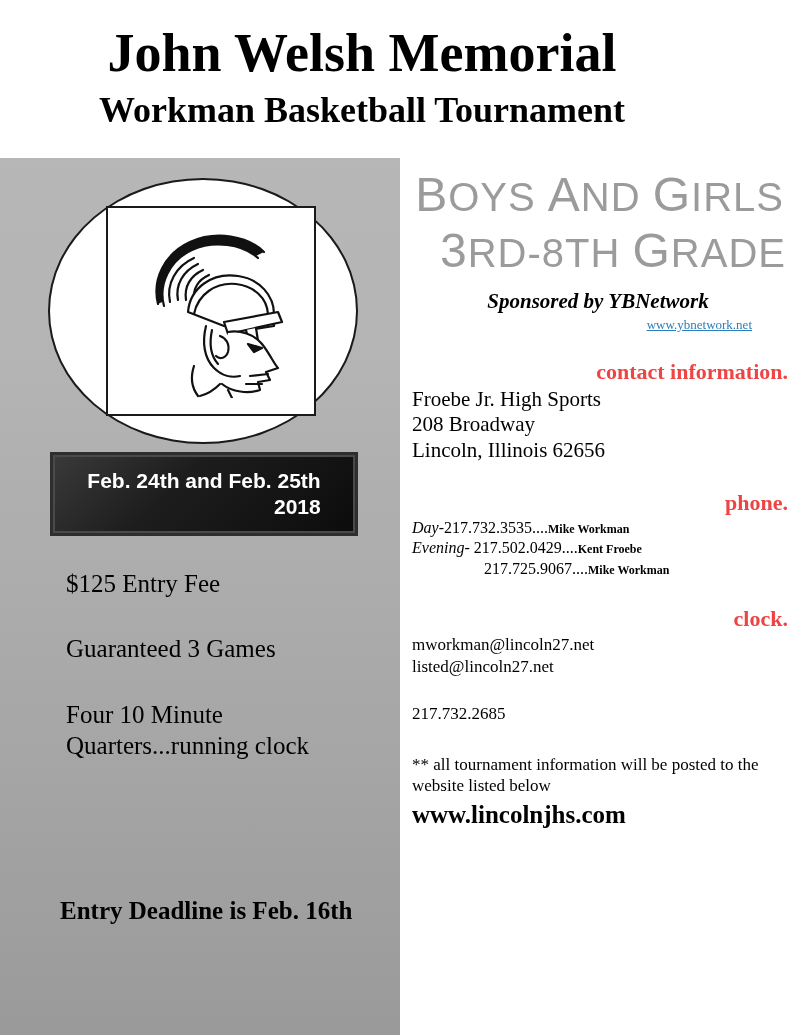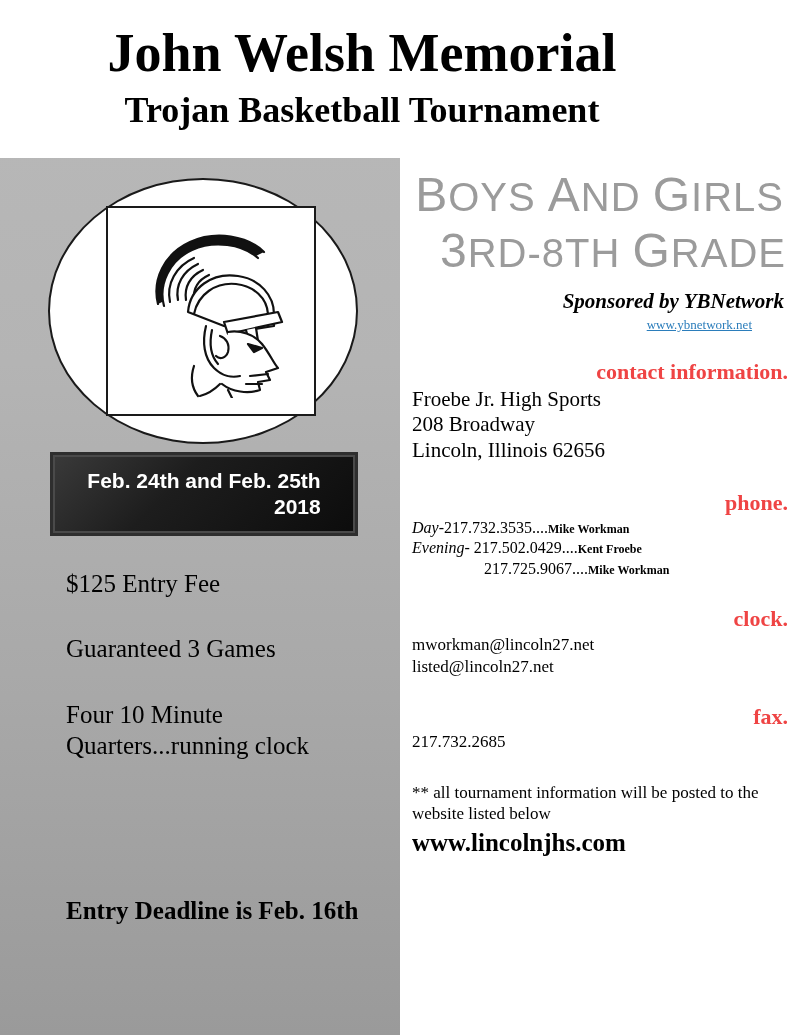--- a/index.html
+++ b/index.html
@@ -122,21 +122,21 @@
     font-weight: normal;
     font-size: 25px;
     line-height: 1.25;
     margin: 0 0 34px 0;
   }
   .left-line.spaced {
     margin-bottom: 52px;
   }
   .left-deadline {
     position: absolute;
-    left: 66px;
+    left: 60px;
     top: 895px;
     width: 320px;
     font-family: "Liberation Serif", serif;
     font-weight: bold;
     font-size: 25px;
     line-height: 1.3;
     color: #000000;
   }
 
   
@@ -168,21 +168,21 @@
     margin: 6px 0 0 0;
     line-height: 1.05;
   }
   .grade-line .cap { font-size: 48px; }
   .sponsor {
     font-family: "Liberation Serif", serif;
     font-style: italic;
     font-weight: bold;
     font-size: 21px;
     color: #000000;
-    text-align: right;
+    text-align: center;
     padding-right: 4px;
     margin: 12px 0 0 0;
   }
   .sponsor-url {
     font-family: "Liberation Serif", serif;
     font-size: 13px;
     color: #2b7dbb;
     text-decoration: underline;
     text-align: right;
     padding-right: 36px;
@@ -248,21 +248,21 @@
 </style>
 </head>
 <body>
 
 <div id="poster">
 
   <div class="left-panel"></div>
 
   <div class="title-band">
     <h1 class="title-main">John Welsh Memorial</h1>
-    <h2 class="title-sub">Trojan Basketball Tournament</h2>
+    <h2 class="title-sub">Workman Basketball Tournament</h2>
   </div>
 
   <div class="logo-wrap">
     <div class="logo-oval"></div>
     <div class="logo-square">
       <svg class="logo-svg" width="170" height="172" viewBox="0 0 170 172">
         <g fill="none" stroke="#111111" stroke-width="2.2" stroke-linecap="round" stroke-linejoin="round">
 
           <path d="M30 78 C24 54 36 28 62 16 C88 4 120 10 136 26" fill="#111111" stroke="#111111"></path>
           <path d="M36 80 C30 58 42 34 64 24 C86 14 114 18 130 32" fill="#ffffff" stroke="#111111"></path>
@@ -342,21 +342,20 @@
       </p>
     </div>
 
     <div class="block">
       <p class="block-head">clock.</p>
       <p class="email-line">mworkman@lincoln27.net</p>
       <p class="email-line">listed@lincoln27.net</p>
     </div>
 
     <div class="block">
-      <p class="block-head">fax.</p>
       <p class="fax-line">217.732.2685</p>
     </div>
 
     <p class="note">** all tournament information will be posted to the website listed below</p>
     <p class="site">www.lincolnjhs.com</p>
   </div>
 
 </div>
 
 </body></html>

